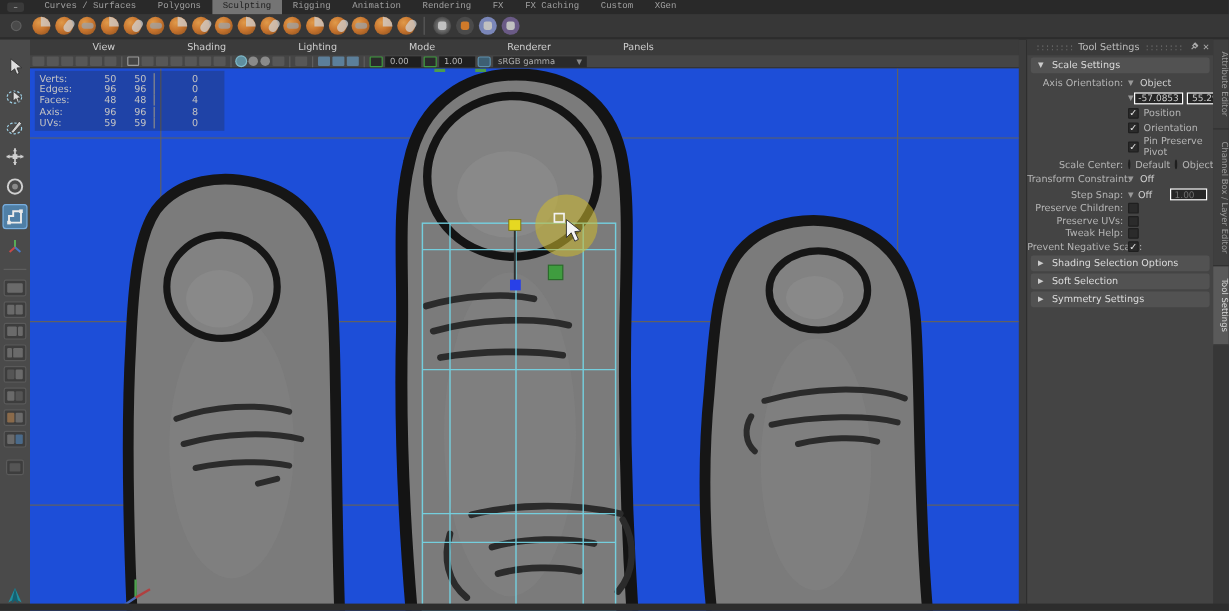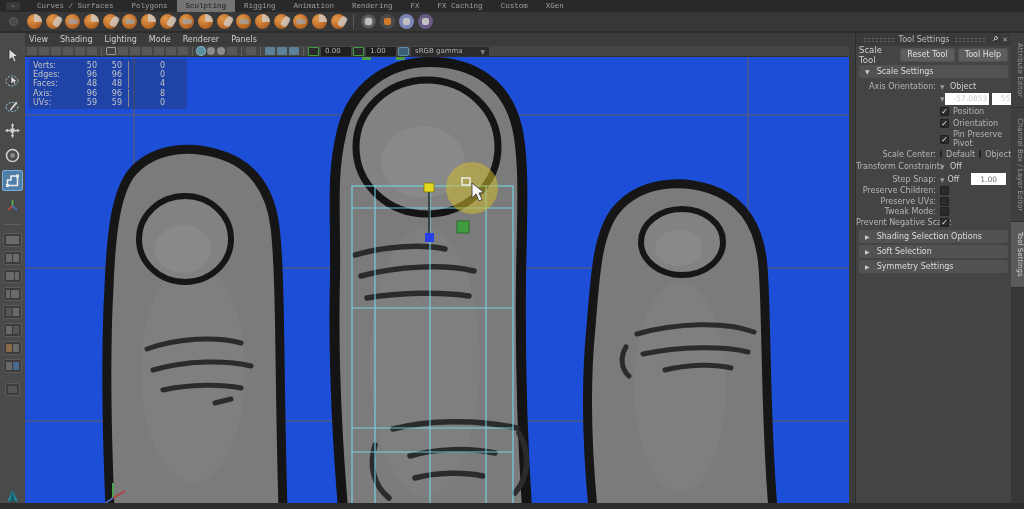--- a/index.html
+++ b/index.html
@@ -43,21 +43,21 @@
   .tool.active { background:#4f7fa6; box-shadow: inset 0 0 0 1px #79aede; }
   .tb-sep { width:19px; height:1px; background:#5e5e5e; margin:6px 0; }
   .layout-btn { width:19px; height:14px; margin:2px 0; background:#3d3d3d; border:1px solid #5a5a5a; border-radius:2px;
     display:flex; align-items:center; justify-content:center; gap:1px; padding:2px; }
   .layout-btn .cell { background:#6a6a6a; flex:1; height:100%; border-radius:1px; }
   .maya-logo { position:absolute; bottom:1px; left:2px; }
 
   
   .viewport { position:absolute; left:25px; top:33px; width:824px; height:476px; background:#3c3c3c; }
   .vp-menu { height:13px; display:flex; align-items:center; background:#3b3b3b; font-size:8px; color:#cfcfcf; padding-left:4px; }
-  .vp-menu span { margin-right:12px; }
+  .vp-menu span { margin-right:12px;margin-left:48px; }
   .vp-icons { height:11px; background:#454545; border-bottom:1px solid #313131; display:flex; align-items:center; padding-left:2px; gap:2px; }
   .vi { width:10px; height:8px; background:#575757; border-radius:1px; position:relative; }
   .vi.round { border-radius:50%; width:8px; height:8px; background:#8a8a8a; }
   .vi.teal { background:#5f8f9f; box-shadow:0 0 0 1px #7fb9c9; }
   .vi.frame { background:transparent; border:1px solid #9a9a9a; }
   .vi.blue { background:#5c7f9a; }
   .vi-sep { width:1px; height:9px; background:#5e5e5e; margin:0 2px; }
   .vi-field { height:9px; background:#1f1f1f; color:#b8b8b8; font-size:7px; display:flex; align-items:center; padding:0 4px; min-width:30px; }
   .vi-gicon { width:11px; height:9px; background:#2a2a2a; border:1px solid #3f9c3f; border-radius:1px; }
   .vi-bicon { width:11px; height:9px; background:#3d5f73; border:1px solid #5e90ad; border-radius:2px; }
@@ -84,21 +84,21 @@
   .tp-toolrow .tname { flex:1; color:#d0d0d0; font-size:8.5px; }
   .btn { background:#5d5d5d; border:1px solid #525252; border-radius:2px; color:#e0e0e0; font-size:8px;
     padding:1.5px 6px; text-align:center; }
   .sect { height:13px; background:#525252; border-radius:2px; margin:2px 3px; display:flex; align-items:center;
     padding-left:6px; color:#dcdcdc; gap:7px; }
   .sect .tri { font-size:6px; color:#ccc; }
   .prow { display:flex; align-items:center; min-height:12.5px; padding-right:2px; }
   .prow .lbl { width:80px; text-align:right; color:#b5b5b5; margin-right:4px; flex-shrink:0; white-space:nowrap; }
   .prow .ddarr { color:#999; font-size:6px; width:10px; }
   .prow .val { color:#cfcfcf; }
-  .nfield { width:44px; height:10px; background:#262626; border:6px solid #ffffff; color:#cccccc;
+  .nfield { width:44px; height:10px; background:#262626; border:1px solid #ffffff; color:#cccccc;
     font-size:7.5px; display:flex; align-items:center; padding:0 3px; margin-right:3px; }
   .nfield.dim { color:#6e6e6e; }
   .cb { width:9px; height:9px; background:#2b2b2b; border:1px solid #1f1f1f; border-radius:1px;
     display:flex; align-items:center; justify-content:center; color:#e6e6e6; font-size:8px; margin-right:4px; flex-shrink:0; }
   .radio { width:8px; height:8px; border-radius:50%; background:#2b2b2b; border:1px solid #1f1f1f; margin-right:4px; }
   .radio.sel { background:#c9c9c9; box-shadow:inset 0 0 0 2px #2b2b2b; }
   .cblabel { color:#b5b5b5; }
 
   
   .side-tabs { position:absolute; left:1011px; top:33px; width:13px; height:476px; background:#373737; display:flex; flex-direction:column; }
@@ -422,25 +422,20 @@
       <span>Tool Settings</span>
       <div class="grip"></div>
       <span class="ticn">
         <svg width="7" height="7" viewBox="0 0 7 7">
             <path d="M1 6 L3 4 M3 1 L6 4 M2 3 L4 1 L6 3 L4 5 Z" stroke="#aaa" stroke-width="1" fill="none"></path>
           </svg>
       </span>
       <span class="ticn">✕</span>
     </div>
 
-    <div class="tp-toolrow">
-      <span class="tname">Scale Tool</span>
-      <div class="btn">Reset Tool</div>
-      <div class="btn">Tool Help</div>
-    </div>
 
     <div class="sect">
       <span class="tri">▼</span>
       <span>Scale Settings</span>
     </div>
 
     <div class="prow">
       <span class="lbl">Axis Orientation:</span>
       <span class="ddarr">▼</span>
       <span class="val">Object</span>
@@ -493,21 +488,21 @@
 
     <div class="prow" style="min-height:10.5px">
       <span class="lbl">Preserve Children:</span>
       <span class="cb"></span>
     </div>
     <div class="prow" style="min-height:10.5px">
       <span class="lbl">Preserve UVs:</span>
       <span class="cb"></span>
     </div>
     <div class="prow" style="min-height:10.5px">
-      <span class="lbl">Tweak Mode:</span>
+      <span class="lbl">Tweak Help:</span>
       <span class="cb"></span>
     </div>
     <div class="prow" style="min-height:10.5px">
       <span class="lbl">Prevent Negative Scale:</span>
       <span class="cb">✓</span>
     </div>
 
     <div class="sect">
       <span class="tri">▶</span>
       <span>Shading Selection Options</span>

